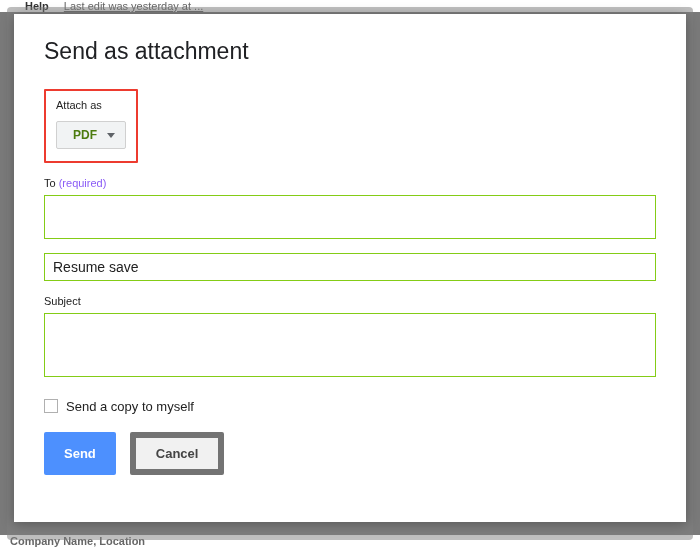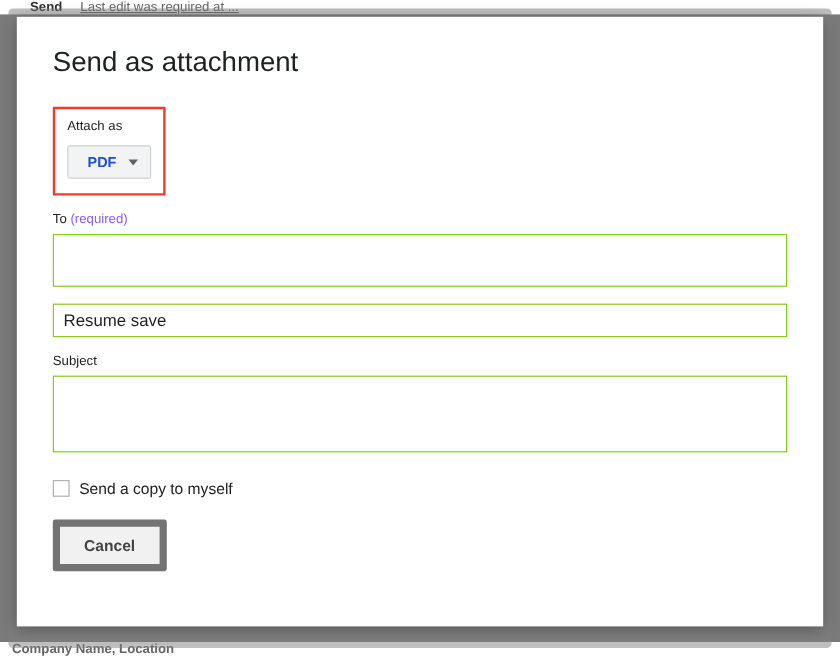--- a/index.html
+++ b/index.html
@@ -72,21 +72,21 @@
     .required {
       color: #8b5cf6;
     }
     .select-btn {
       display: inline-flex;
       align-items: center;
       gap: 10px;
       padding: 6px 10px 6px 16px;
       border: 1px solid #d0d0d0;
       background: #f1f3f4;
-      color: #1d4ed8;
+      color: #4d7c0f;
       font-size: 12px;
       font-weight: bold;
       cursor: pointer;
       border-radius: 2px;
       margin-top: 4px;
     }
     .select-btn .caret {
       width: 0; height: 0;
       border-left: 4px solid transparent;
       border-right: 4px solid transparent;
@@ -126,22 +126,22 @@
       cursor: pointer;
     }
     .btn-primary { background: #4d90fe; color: #fff; }
     .btn-secondary { background: #f1f1f1; color: #444; border: 6px solid #737373; }
   </style>
 </head>
 <body>
 
 <div class="backdrop-top">
   <span></span>
-  <span style="font-weight:bold">Send</span>
-  <span style="text-decoration:underline;color:#666">Last edit was required at ...</span>
+  <span style="font-weight:bold">Help</span>
+  <span style="text-decoration:underline;color:#666">Last edit was yesterday at ...</span>
 </div>
 <div class="backdrop-bottom">
   <span>Company Name, Location</span>
 </div>
 
 <div class="overlay"></div>
 
 <div class="dialog">
   <h1 class="dialog-title">Send as attachment</h1>
 
@@ -169,15 +169,16 @@
     <span class="field-label">Subject</span>
     <textarea class="text-input message-input" style=""></textarea>
   </div>
 
   <div class="checkbox-row">
     <div class="checkbox"></div>
     <span class="checkbox-label">Send a copy to myself</span>
   </div>
 
   <div class="button-row">
+    <button class="btn btn-primary">Send</button>
     <button class="btn btn-secondary">Cancel</button>
   </div>
 </div>
 
 </body></html>

